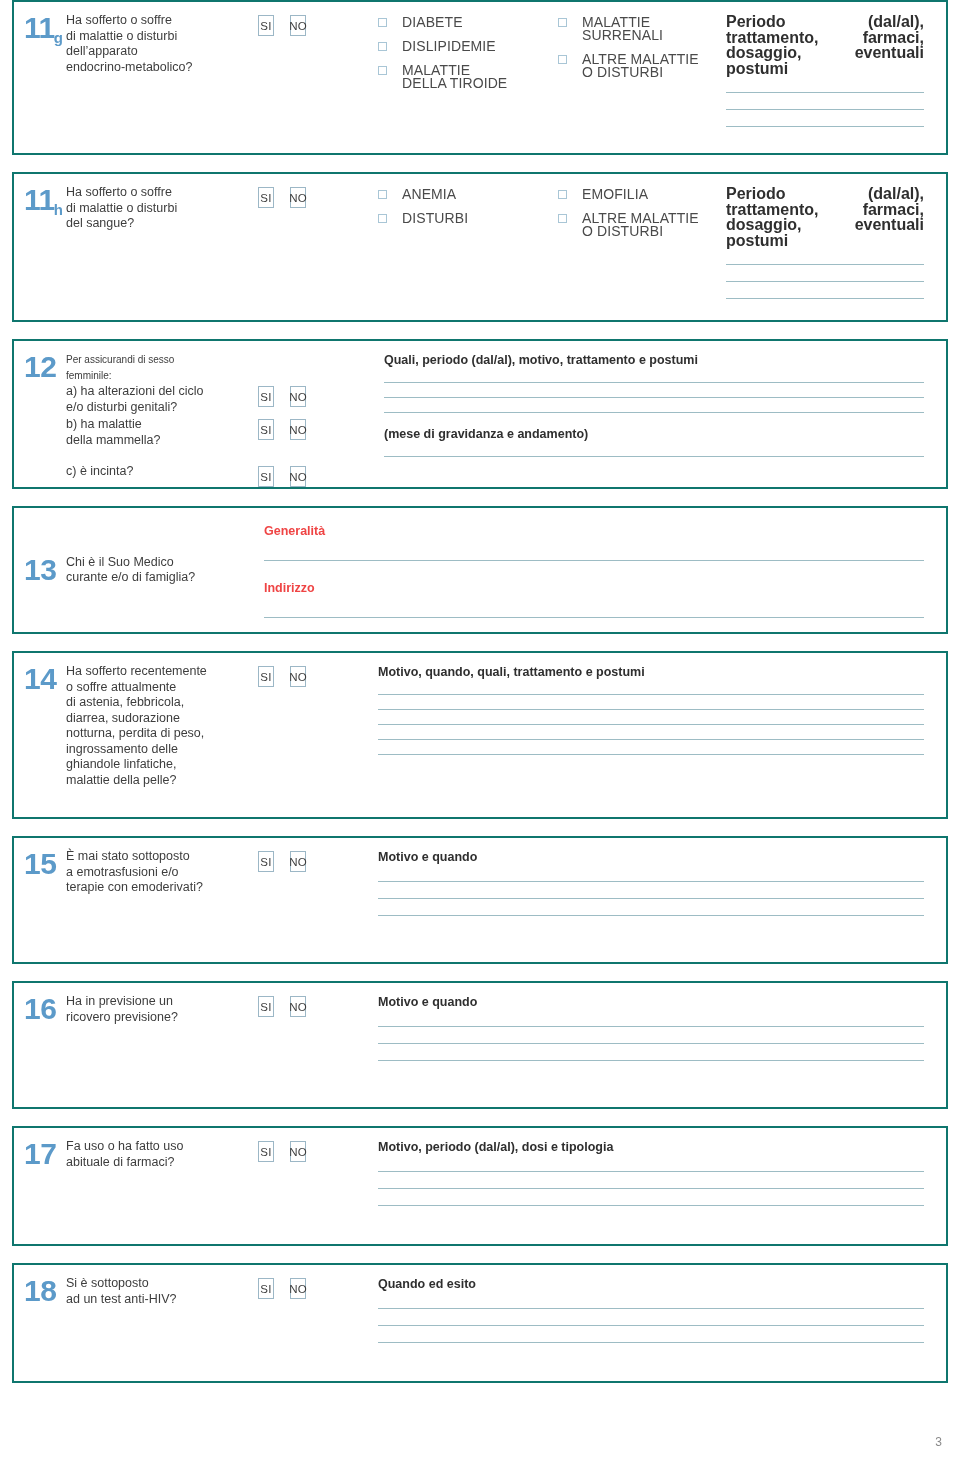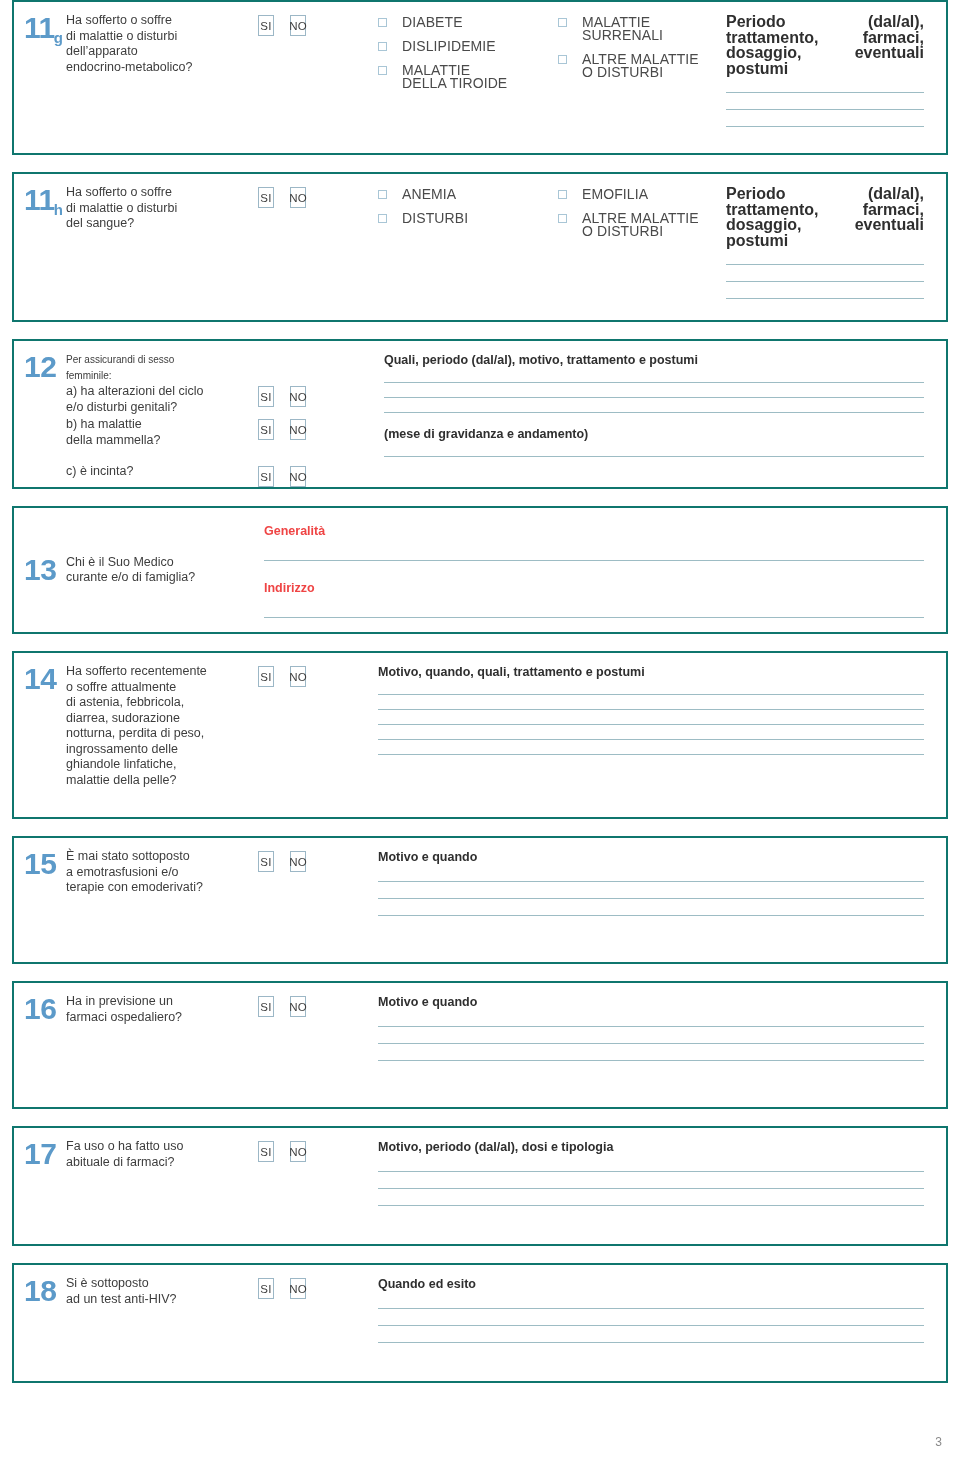--- a/index.html
+++ b/index.html
@@ -438,21 +438,21 @@
       <div class="wline"></div>
     </div>
   </div>
 
   <div class="qblock" id="block-16">
     <div class="col-num">
       <div class="qnum"><span>16</span></div>
     </div>
     <div class="col-q">
       <div class="qtext">Ha in previsione un
-farmaci ospedaliero?</div>
+ricovero previsione?</div>
     </div>
     <div class="col-sino">
       <div class="sino">
         <div class="sino-box">SI</div>
         <div class="sino-box">NO</div>
       </div>
     </div>
     <div class="col-lines">
       <div class="caption semi">Motivo e quando</div>
       <div class="wline"></div>

